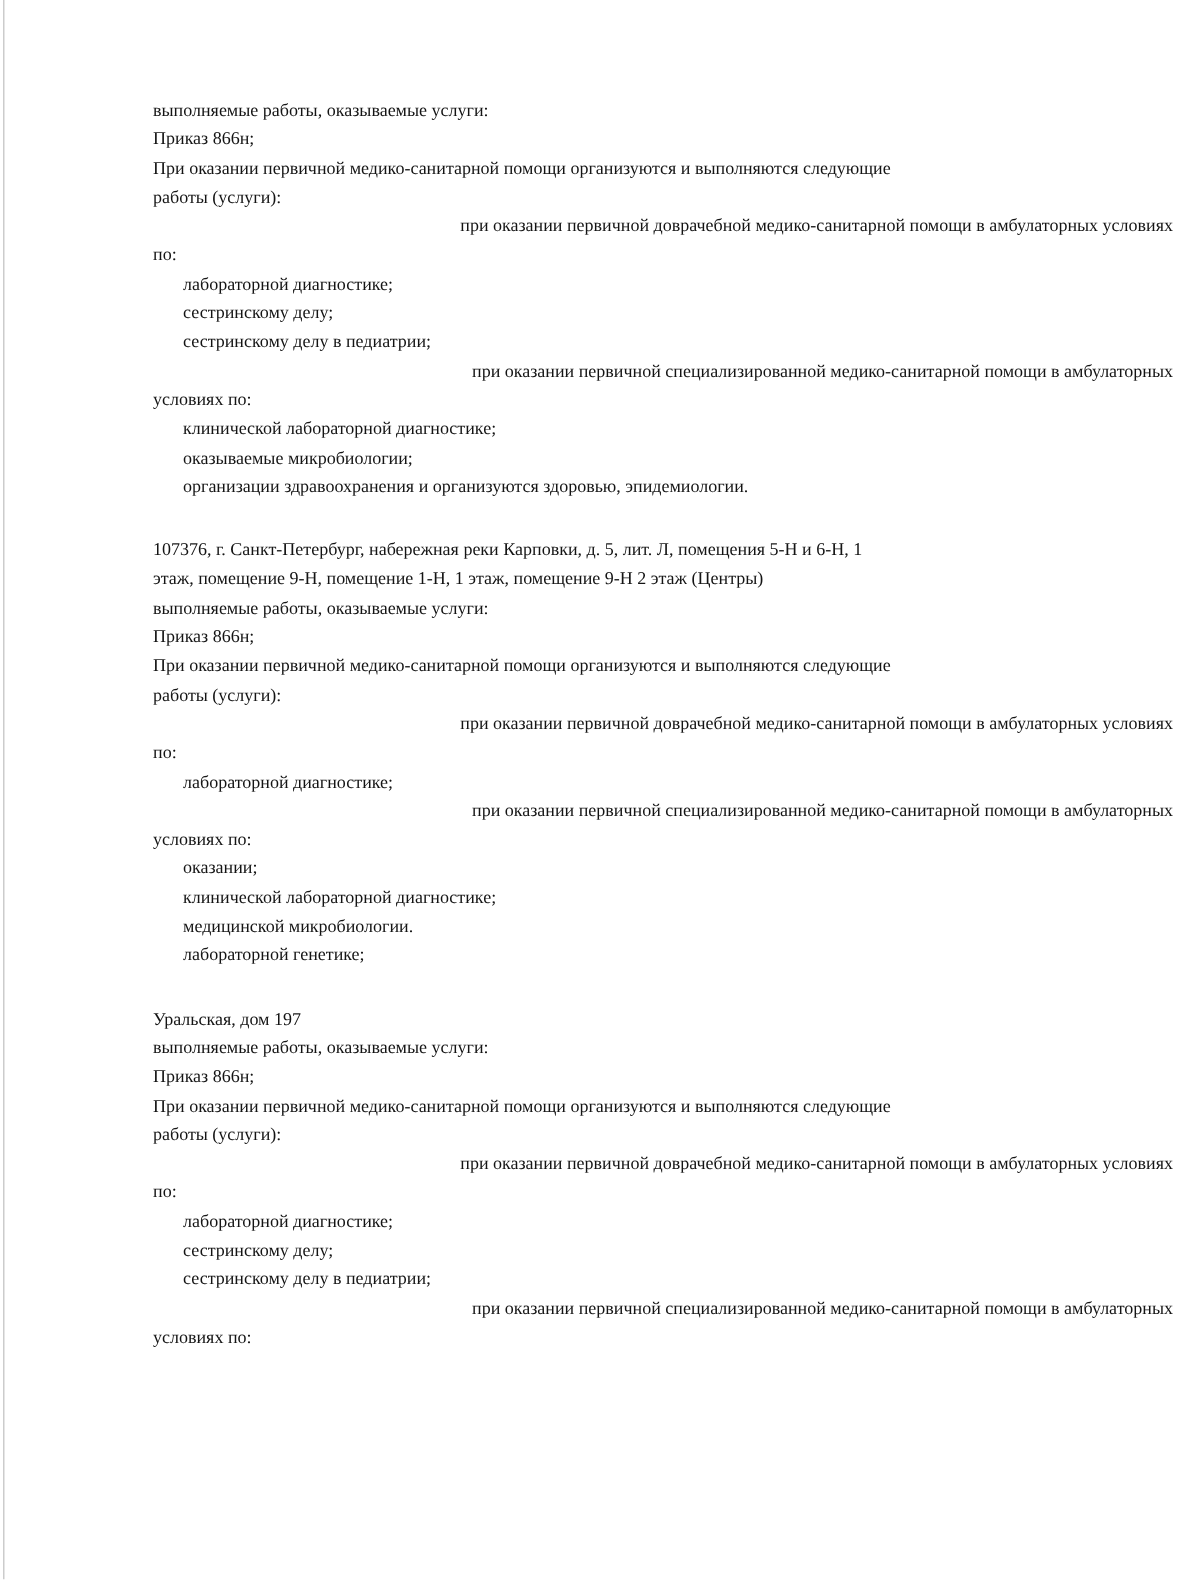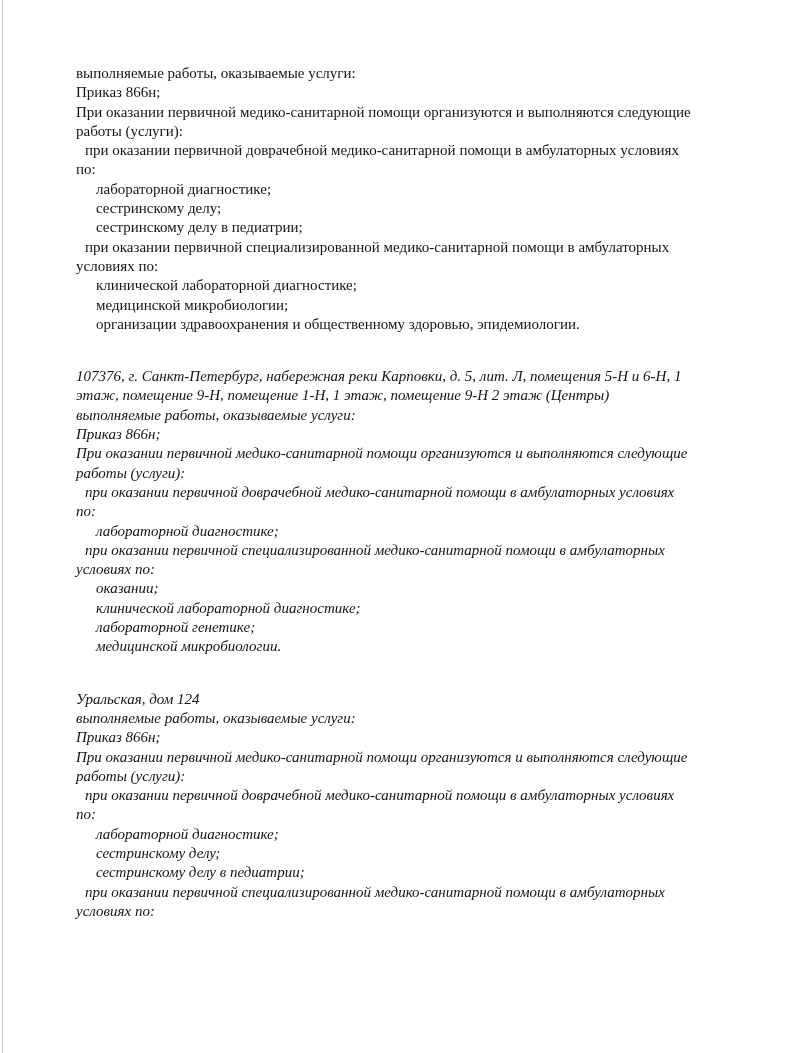--- a/index.html
+++ b/index.html
@@ -22,34 +22,34 @@
   .left-rule {
     position: absolute;
     left: 2px;
     top: 0;
     width: 1px;
     height: 1053px;
     background: var(--rule, #cccccc);
   }
   .content {
     position: absolute;
-    left: 76px;
+    left: 102px;
     top: 64px;
     width: 680px;
     color: var(--fg, #141414);
-    font-size: 15px;
+    font-size: 12px;
   }
   .section { margin: 0; }
-  .section + .section { margin-top: 33px; font-style: italic; }
+  .section + .section { margin-top: 23px; }
   .line {
     line-height: 19.3px;
     white-space: pre;
   }
   .indent-0 { padding-left: 0; }
-  .indent-1 { padding-left: 9px; }
+  .indent-1 { padding-left: 9px; text-align: right; }
   .indent-2 { padding-left: 20px; }
 </style>
 </head>
 <body style="--bg: #ffffff; --fg: #141414; --rule: #cccccc;">
 
 <div class="page">
   <div class="left-rule"></div>
   <div class="content" id="content">
       <div class="section">
         <div class="line indent-0">выполняемые работы, оказываемые услуги:</div>
@@ -57,42 +57,42 @@
         <div class="line indent-0">При оказании первичной медико-санитарной помощи организуются и выполняются следующие</div>
         <div class="line indent-0">работы (услуги):</div>
         <div class="line indent-1">при оказании первичной доврачебной медико-санитарной помощи в амбулаторных условиях</div>
         <div class="line indent-0">по:</div>
         <div class="line indent-2">лабораторной диагностике;</div>
         <div class="line indent-2">сестринскому делу;</div>
         <div class="line indent-2">сестринскому делу в педиатрии;</div>
         <div class="line indent-1">при оказании первичной специализированной медико-санитарной помощи в амбулаторных</div>
         <div class="line indent-0">условиях по:</div>
         <div class="line indent-2">клинической лабораторной диагностике;</div>
-        <div class="line indent-2">медицинской микробиологии;</div>
-        <div class="line indent-2">организации здравоохранения и общественному здоровью, эпидемиологии.</div>
+        <div class="line indent-2">оказываемые микробиологии;</div>
+        <div class="line indent-2">организации здравоохранения и организуются здоровью, эпидемиологии.</div>
       </div>
       <div class="section">
         <div class="line indent-0">107376, г. Санкт-Петербург, набережная реки Карповки, д. 5, лит. Л, помещения 5-Н и 6-Н, 1</div>
         <div class="line indent-0">этаж, помещение 9-Н, помещение 1-Н, 1 этаж, помещение 9-Н 2 этаж (Центры)</div>
         <div class="line indent-0">выполняемые работы, оказываемые услуги:</div>
         <div class="line indent-0">Приказ 866н;</div>
         <div class="line indent-0">При оказании первичной медико-санитарной помощи организуются и выполняются следующие</div>
         <div class="line indent-0">работы (услуги):</div>
         <div class="line indent-1">при оказании первичной доврачебной медико-санитарной помощи в амбулаторных условиях</div>
         <div class="line indent-0">по:</div>
         <div class="line indent-2">лабораторной диагностике;</div>
         <div class="line indent-1">при оказании первичной специализированной медико-санитарной помощи в амбулаторных</div>
         <div class="line indent-0">условиях по:</div>
         <div class="line indent-2">оказании;</div>
         <div class="line indent-2">клинической лабораторной диагностике;</div>
+        <div class="line indent-2">медицинской микробиологии.</div>
         <div class="line indent-2">лабораторной генетике;</div>
-        <div class="line indent-2">медицинской микробиологии.</div>
       </div>
       <div class="section">
-        <div class="line indent-0">Уральская, дом 124</div>
+        <div class="line indent-0">Уральская, дом 197</div>
         <div class="line indent-0">выполняемые работы, оказываемые услуги:</div>
         <div class="line indent-0">Приказ 866н;</div>
         <div class="line indent-0">При оказании первичной медико-санитарной помощи организуются и выполняются следующие</div>
         <div class="line indent-0">работы (услуги):</div>
         <div class="line indent-1">при оказании первичной доврачебной медико-санитарной помощи в амбулаторных условиях</div>
         <div class="line indent-0">по:</div>
         <div class="line indent-2">лабораторной диагностике;</div>
         <div class="line indent-2">сестринскому делу;</div>
         <div class="line indent-2">сестринскому делу в педиатрии;</div>
         <div class="line indent-1">при оказании первичной специализированной медико-санитарной помощи в амбулаторных</div>

